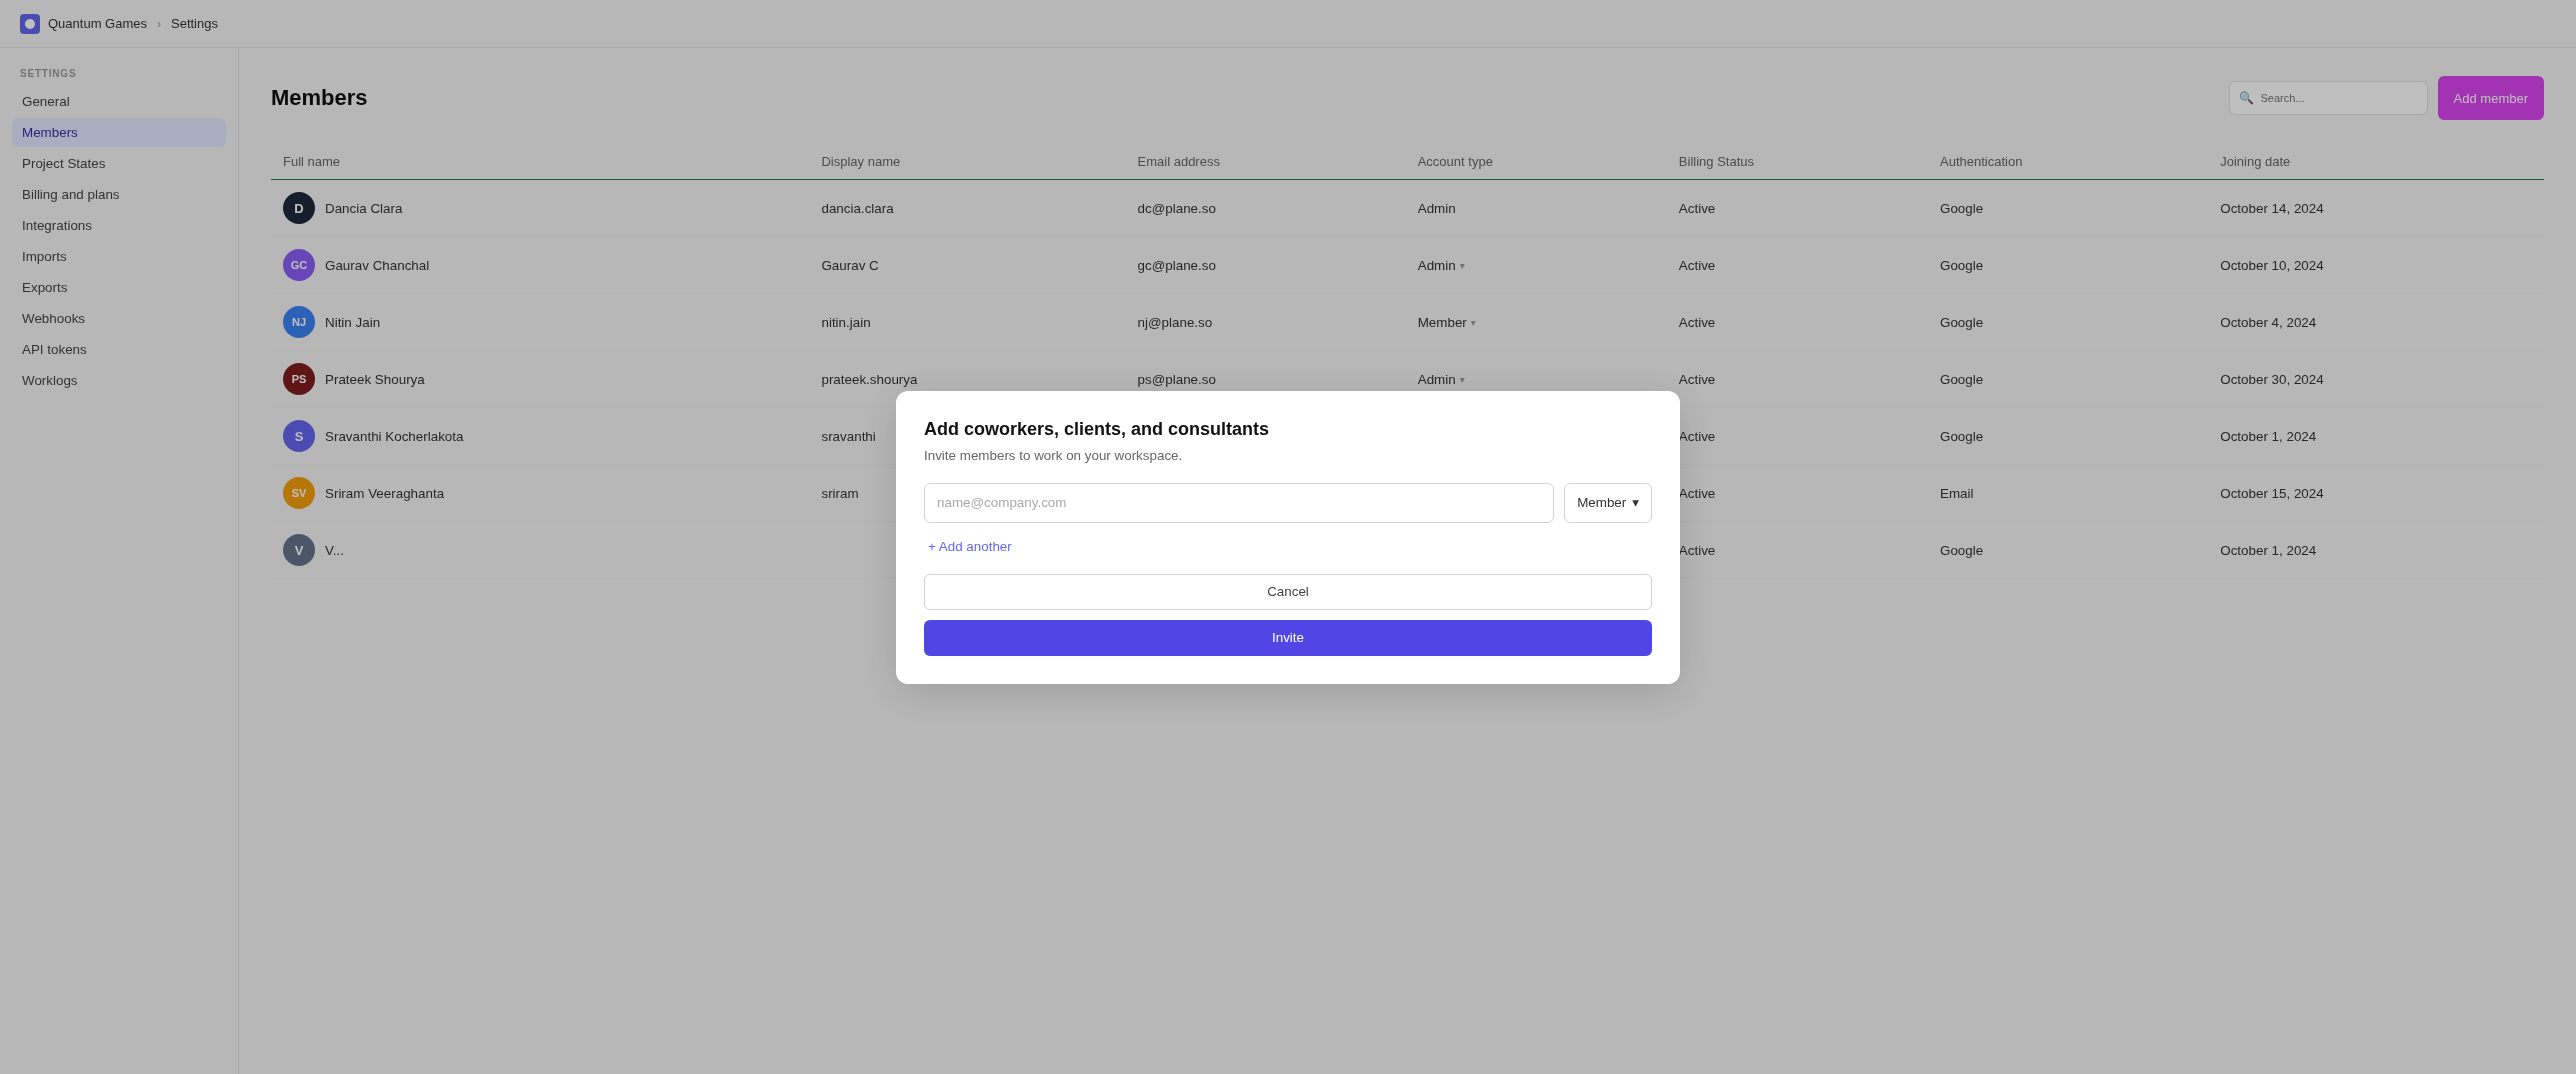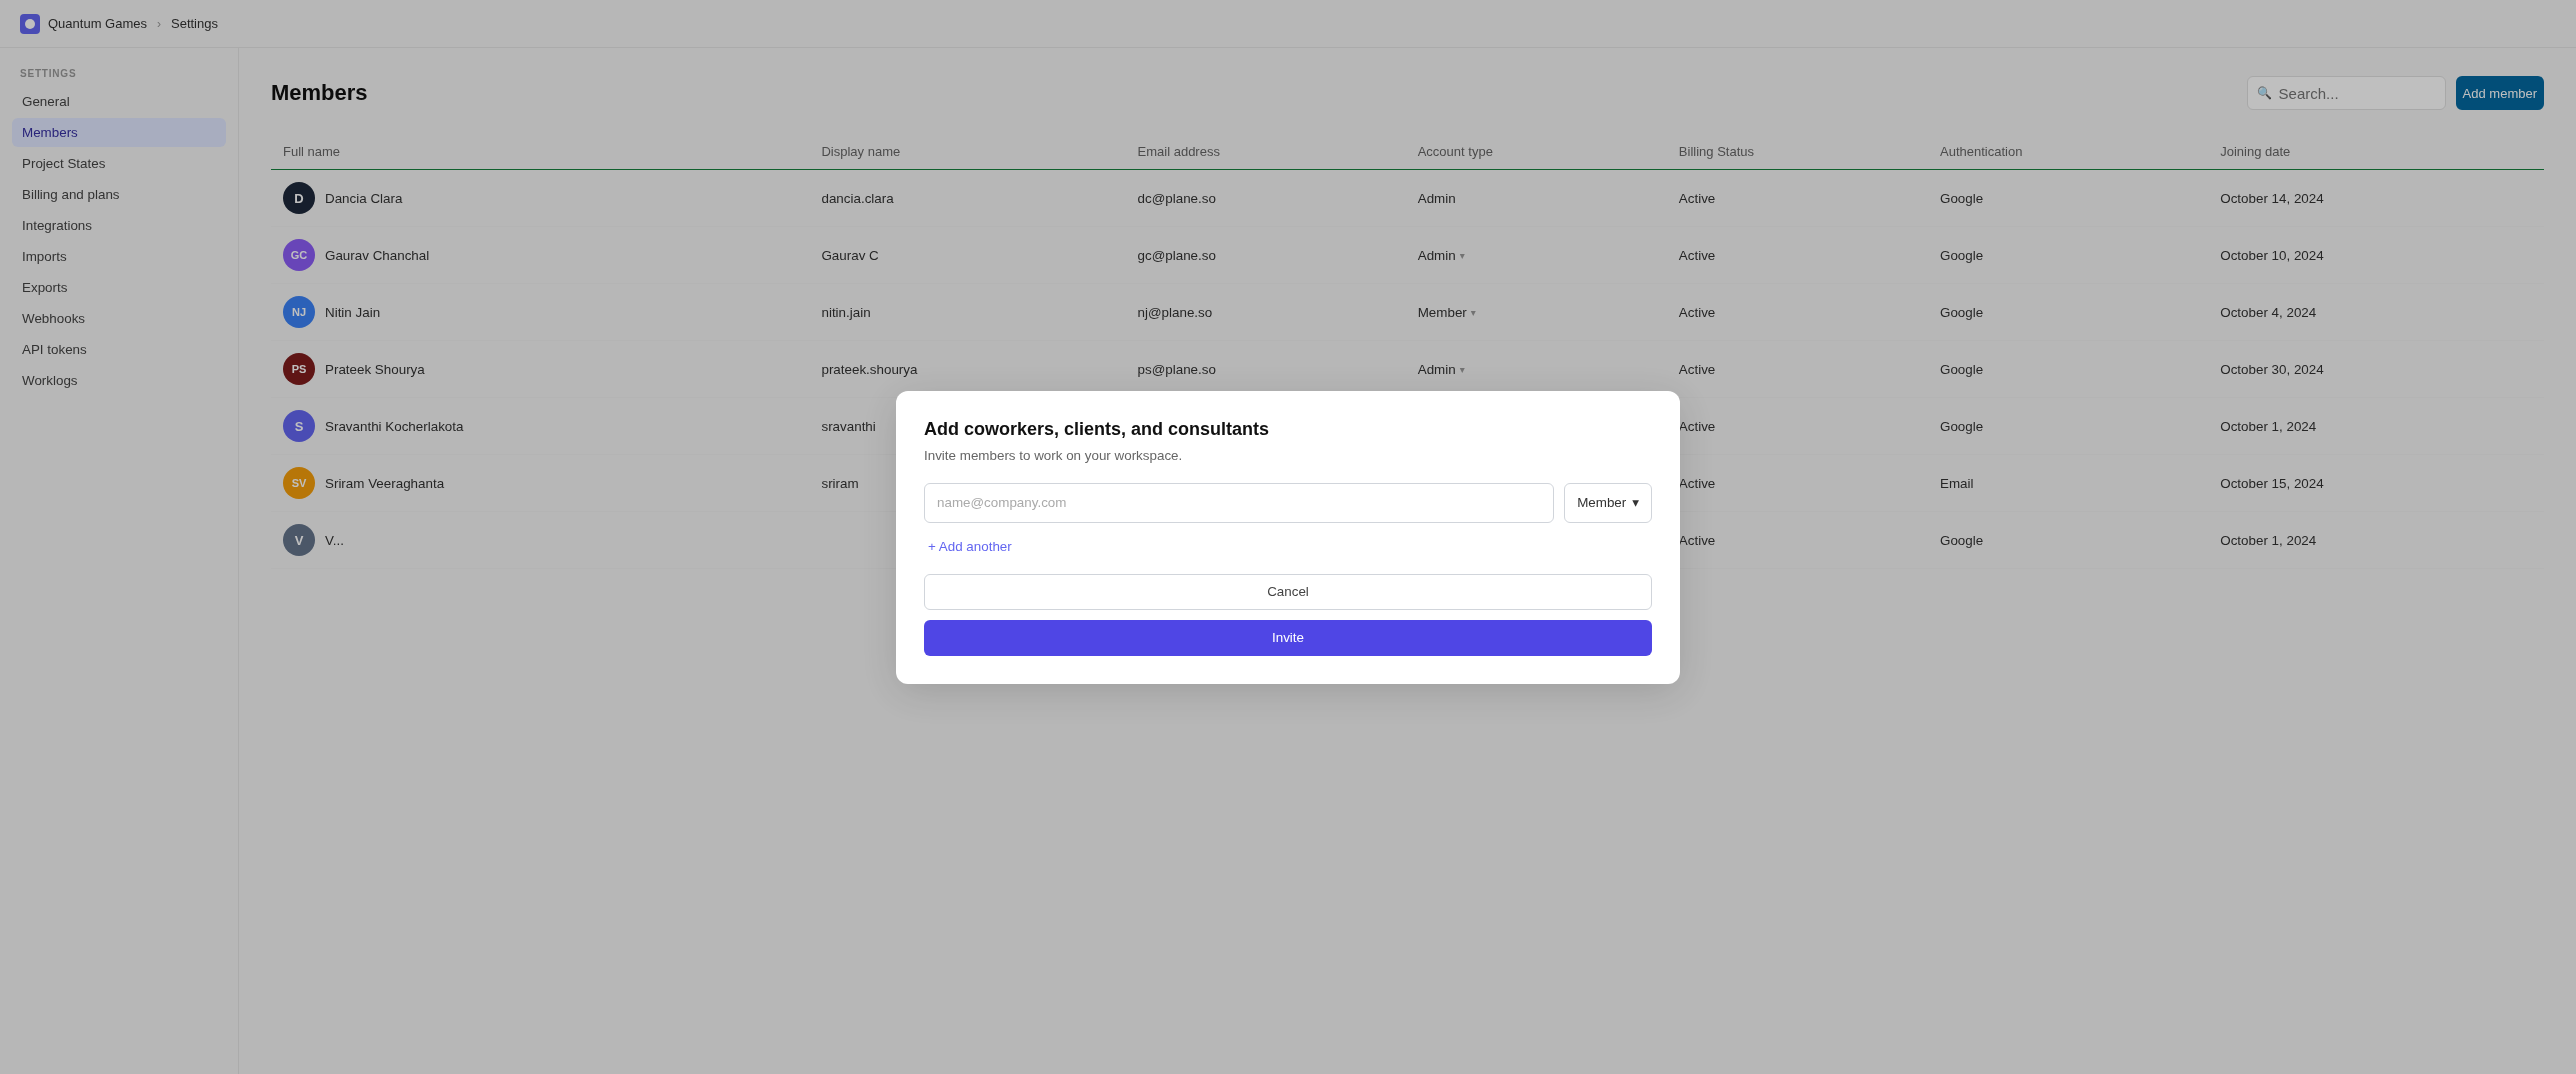--- a/index.html
+++ b/index.html
@@ -24,24 +24,24 @@
 
     
     .main { flex: 1; padding: 28px 32px; overflow-y: auto; position: relative; }
 
     
     .page-header { display: flex; align-items: center; justify-content: space-between; margin-bottom: 24px; }
     .page-title { font-size: 22px; font-weight: 600; color: #111; }
     .header-actions { display: flex; align-items: center; gap: 10px; }
 
     .search-box { display: flex; align-items: center; background: white; border: 1px solid #e0e0e0; border-radius: 6px; padding: 0 10px; gap: 6px; height: 34px; width: 199px; }
-    .search-box input { border: none; outline: none; font-size: 15px; color: #0f172a; width: 100%; background: transparent; }
+    .search-box input { border: none; outline: none; font-size: 11px; color: #0f172a; width: 100%; background: transparent; }
     .search-icon-svg { color: #aaa; font-size: 12px; }
 
-    .add-member-btn { background: #0369a1; color: white; border: none; border-radius: 6px; padding: 0 7px; height: 34px; font-size: 13px; font-weight: 500; cursor: pointer; }
+    .add-member-btn { background: #d946ef; color: white; border: none; border-radius: 6px; padding: 0 16px; height: 44px; font-size: 13px; font-weight: 500; cursor: pointer; }
 
     
     .members-table { width: 100%; border-collapse: collapse; }
     .members-table th { text-align: left; font-size: 13px; font-weight: 500; color: #666; padding: 10px 12px; border-bottom: 1px solid #15803d; }
     .members-table td { padding: 12px 12px; border-bottom: 1px solid #f0f0f0; font-size: 13.4px; color: #333; vertical-align: middle; }
 
     .member-name-cell { display: flex; align-items: center; gap: 10px; }
     .avatar { width: 32px; height: 32px; border-radius: 50%; display: flex; align-items: center; justify-content: center; font-size: 13px; font-weight: 600; color: white; flex-shrink: 0; overflow: hidden; }
 
     .account-type-cell { display: flex; align-items: center; gap: 4px; }

